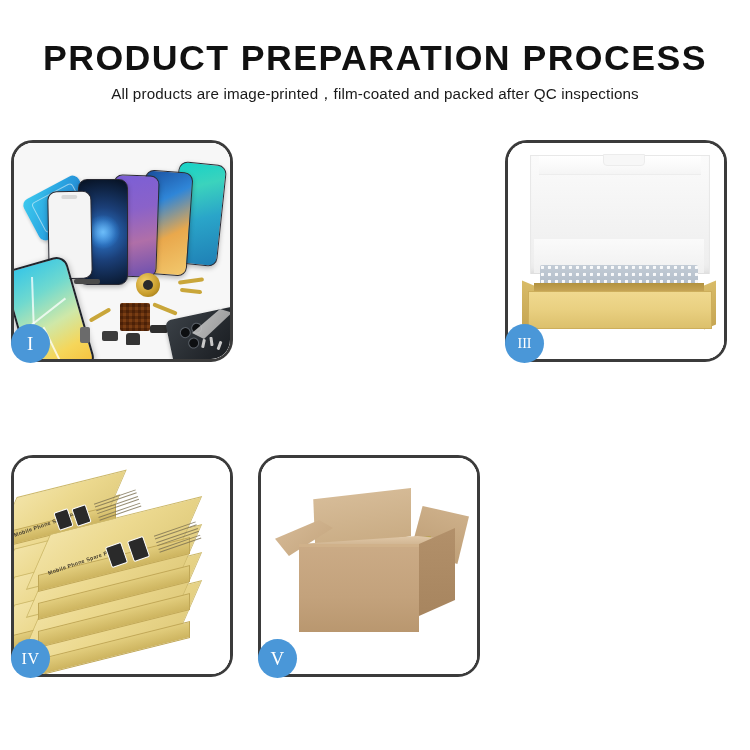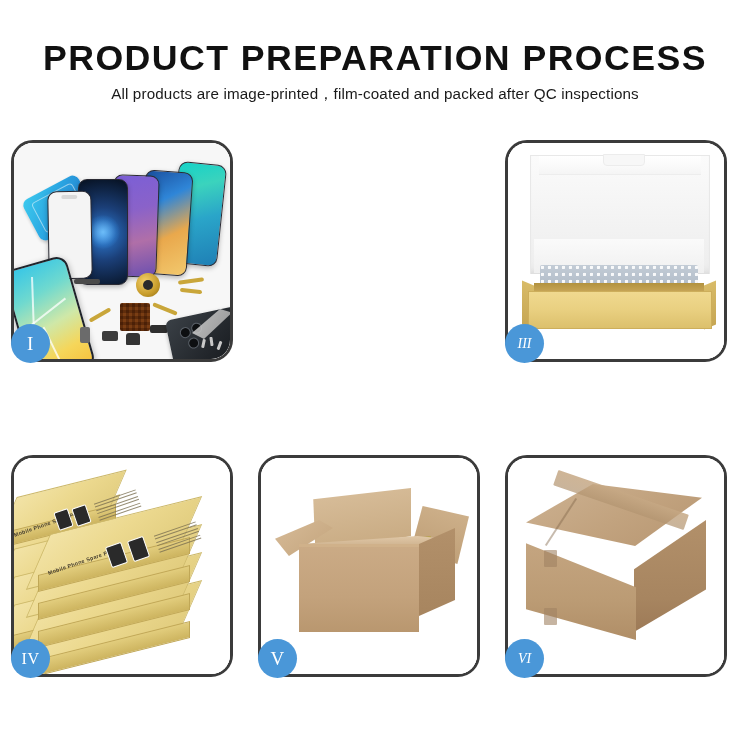--- a/index.html
+++ b/index.html
@@ -51,21 +51,21 @@
     overflow:visible;
   }
   .panel .clip{
     position:absolute;inset:0;
     border-radius:19px;
     overflow:hidden;
     background:#fcfcfc;
   }
   .c0{left:0px;}
   .c1{left:247px;}
-  .c2{left:494px;font-style:italic;}
+  .c2{left:494px;}
   .r0{top:0px;}
   .r1{top:315px;}
 
   
   .badge{
     position:absolute;
     left:-3px;bottom:-4px;
     width:39px;height:39px;
     border-radius:50%;
     background:#4a97d8;
@@ -505,28 +505,15 @@
         </div>
         <div class="oc-top-rim"></div>
         <div class="oc-flapL"></div>
         <div class="oc-side"></div>
         <div class="oc-body"></div>
         <div class="oc-tape"></div>
       </div>
       <div class="badge">V</div>
     </div>
 
-    <div class="panel r1 c2">
-      <div class="clip">
-        <div class="sc-bg"></div>
-        <div class="sc-top"></div>
-        <div class="sc-tape"></div>
-        <div class="sc-side"></div>
-        <div class="sc-front"></div>
-        <div class="sc-seam"></div>
-        <div class="sc-tab" style="left:36px;top:92px"></div>
-        <div class="sc-tab" style="left:36px;top:150px"></div>
-      </div>
-      <div class="badge xwide">VI</div>
-    </div>
 
   </div>
 </div>
 
 </body></html>

